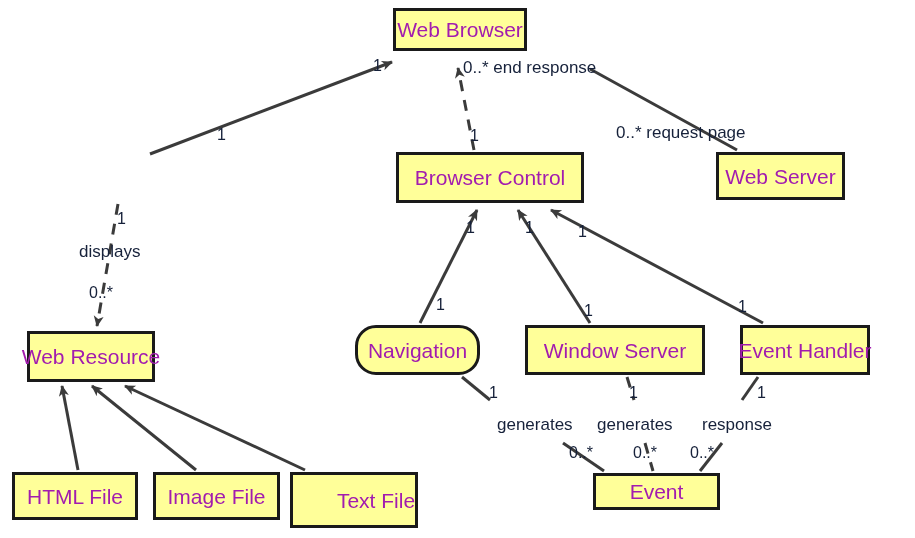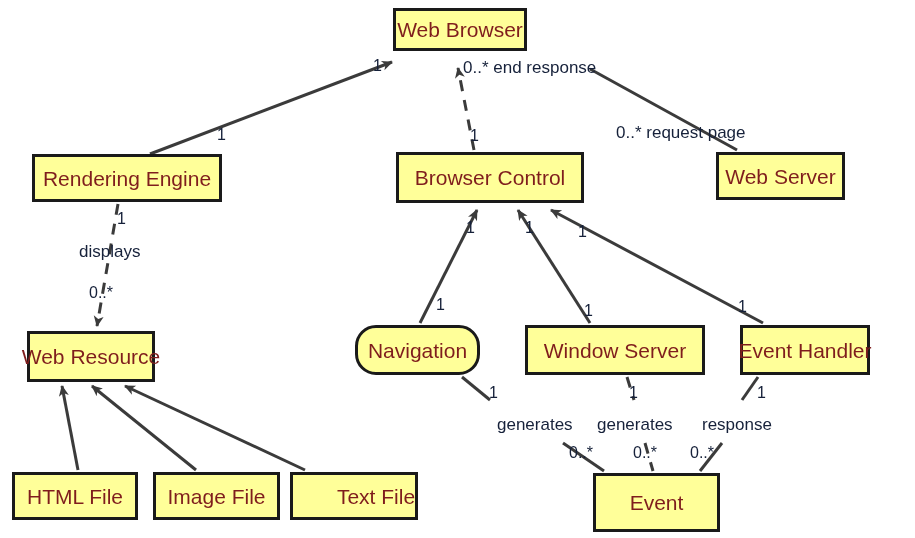--- a/index.html
+++ b/index.html
@@ -5,21 +5,21 @@
   html,body{margin:0;padding:0;background:#ffffff;}
   body{width:915px;height:538px;overflow:hidden;font-family:"Liberation Sans",sans-serif;}
   #canvas{position:relative;width:915px;height:538px;background:#ffffff;}
   svg.edges{position:absolute;left:0;top:0;width:915px;height:538px;}
   .node{
     position:absolute;
     background:#FFFF99;
     border:3px solid #1a1a1a;
     box-sizing:border-box;
     display:flex;align-items:center;justify-content:center;
-    color:#7f1d1d;
+    color:#a21caf;
     font-size:21px;
     font-family:"Liberation Sans",sans-serif;
     white-space:nowrap;
     z-index:3;
   }
   .node .lbl{display:block;line-height:1;}
   .edge-label{
     position:absolute;
     font-size:17px;
     color:#16213a;
@@ -107,23 +107,20 @@
     <g>
       <line x1="758" y1="377" x2="742" y2="400" stroke="#3b3b3b" stroke-width="3"></line>
       <line x1="722" y1="443" x2="700" y2="471" stroke="#3b3b3b" stroke-width="3"></line>
     </g>
   </svg>
 
   <div class="node" style="left:393px;top:8px;width:134px;height:43px;">
     <span class="lbl">Web Browser</span>
   </div>
 
-  <div class="node" style="left:32px;top:154px;width:190px;height:48px;">
-    <span class="lbl">Rendering Engine</span>
-  </div>
 
   <div class="node" style="left:716px;top:152px;width:129px;height:48px;">
     <span class="lbl">Web Server</span>
   </div>
 
   <div class="node" style="left:396px;top:152px;width:188px;height:51px;">
     <span class="lbl">Browser Control</span>
   </div>
 
   <div class="node" style="left:27px;top:331px;width:128px;height:51px;">
@@ -143,25 +140,25 @@
   </div>
 
   <div class="node" style="left:12px;top:472px;width:126px;height:48px;">
     <span class="lbl">HTML File</span>
   </div>
 
   <div class="node" style="left:153px;top:472px;width:127px;height:48px;">
     <span class="lbl">Image File</span>
   </div>
 
-  <div class="node" style="left:290px;top:472px;width:128px;height:48px;padding-left:44px;">
+  <div class="node" style="left:290px;top:472px;width:128px;height:56px;padding-left:44px;">
     <span class="lbl">Text File</span>
   </div>
 
-  <div class="node" style="left:593px;top:473px;width:127px;height:59px;">
+  <div class="node" style="left:593px;top:473px;width:127px;height:37px;">
     <span class="lbl">Event</span>
   </div>
 
   <div class="mult" style="left:373px;top:58px;">1</div>
   <div class="mult" style="left:217px;top:127px;">1</div>
 
   <div class="edge-label" style="left:463px;top:59px;">
     <span>0..*</span>
     <span>end response</span>
   </div>

